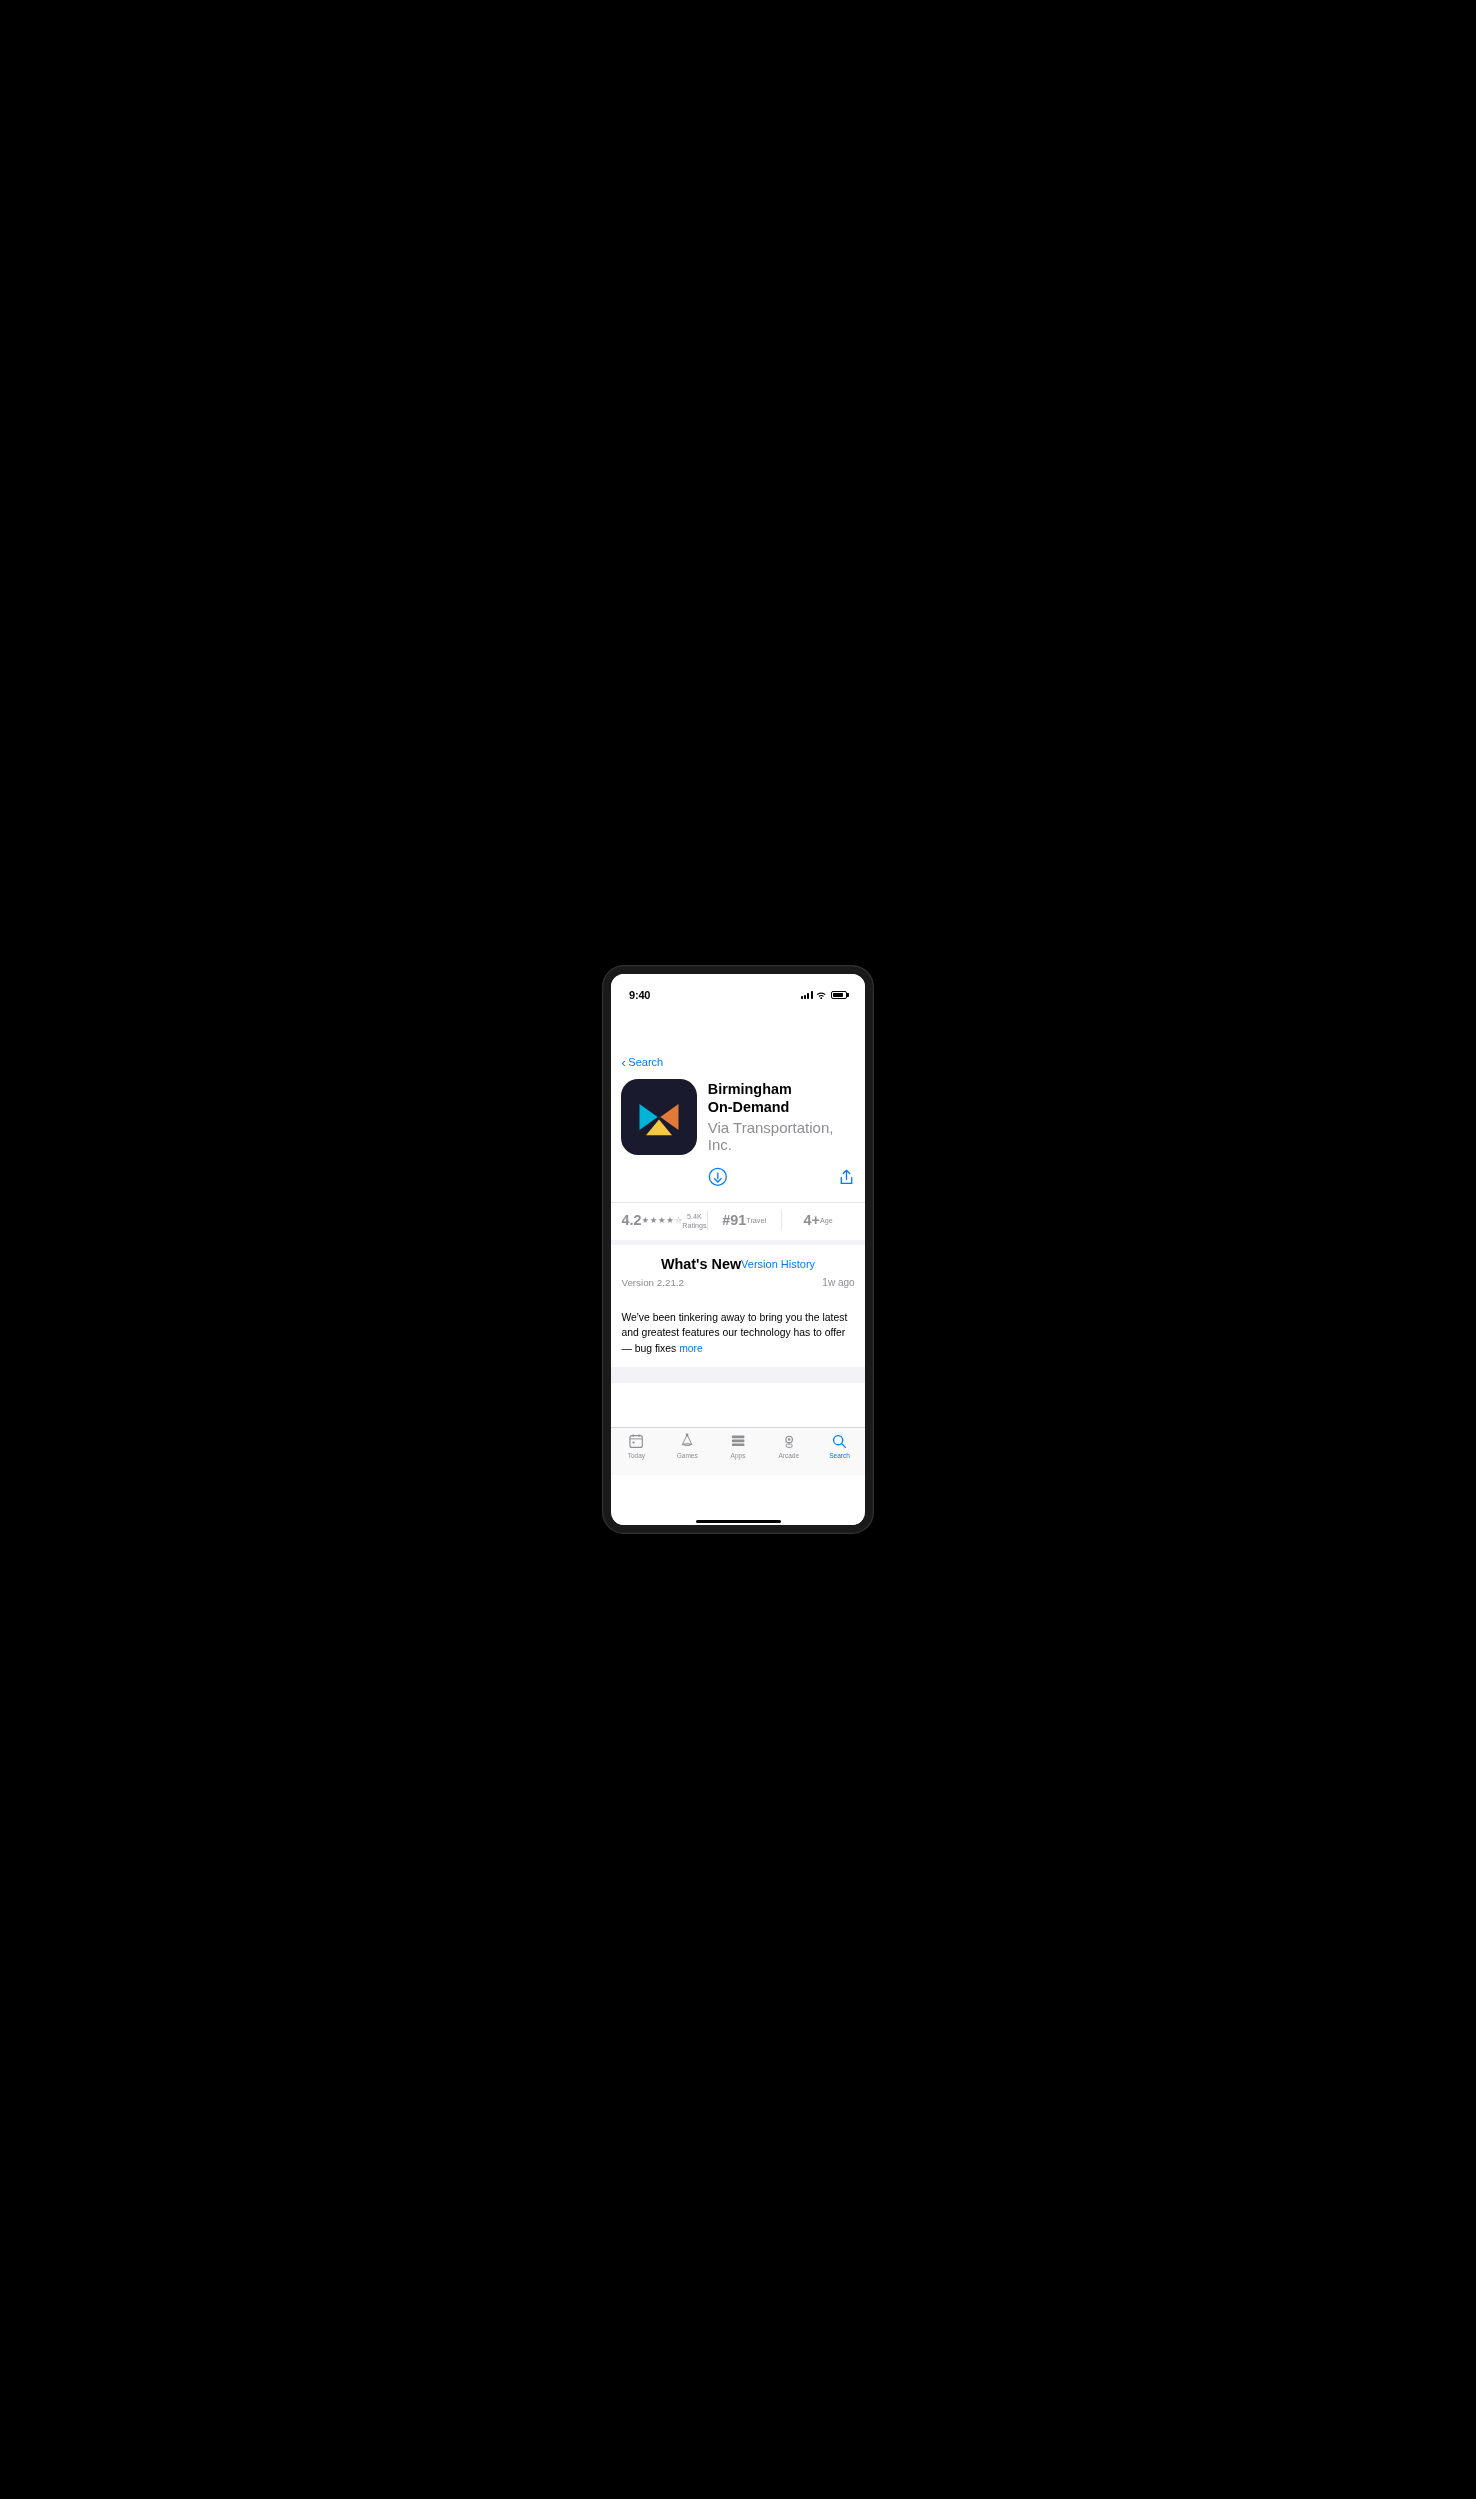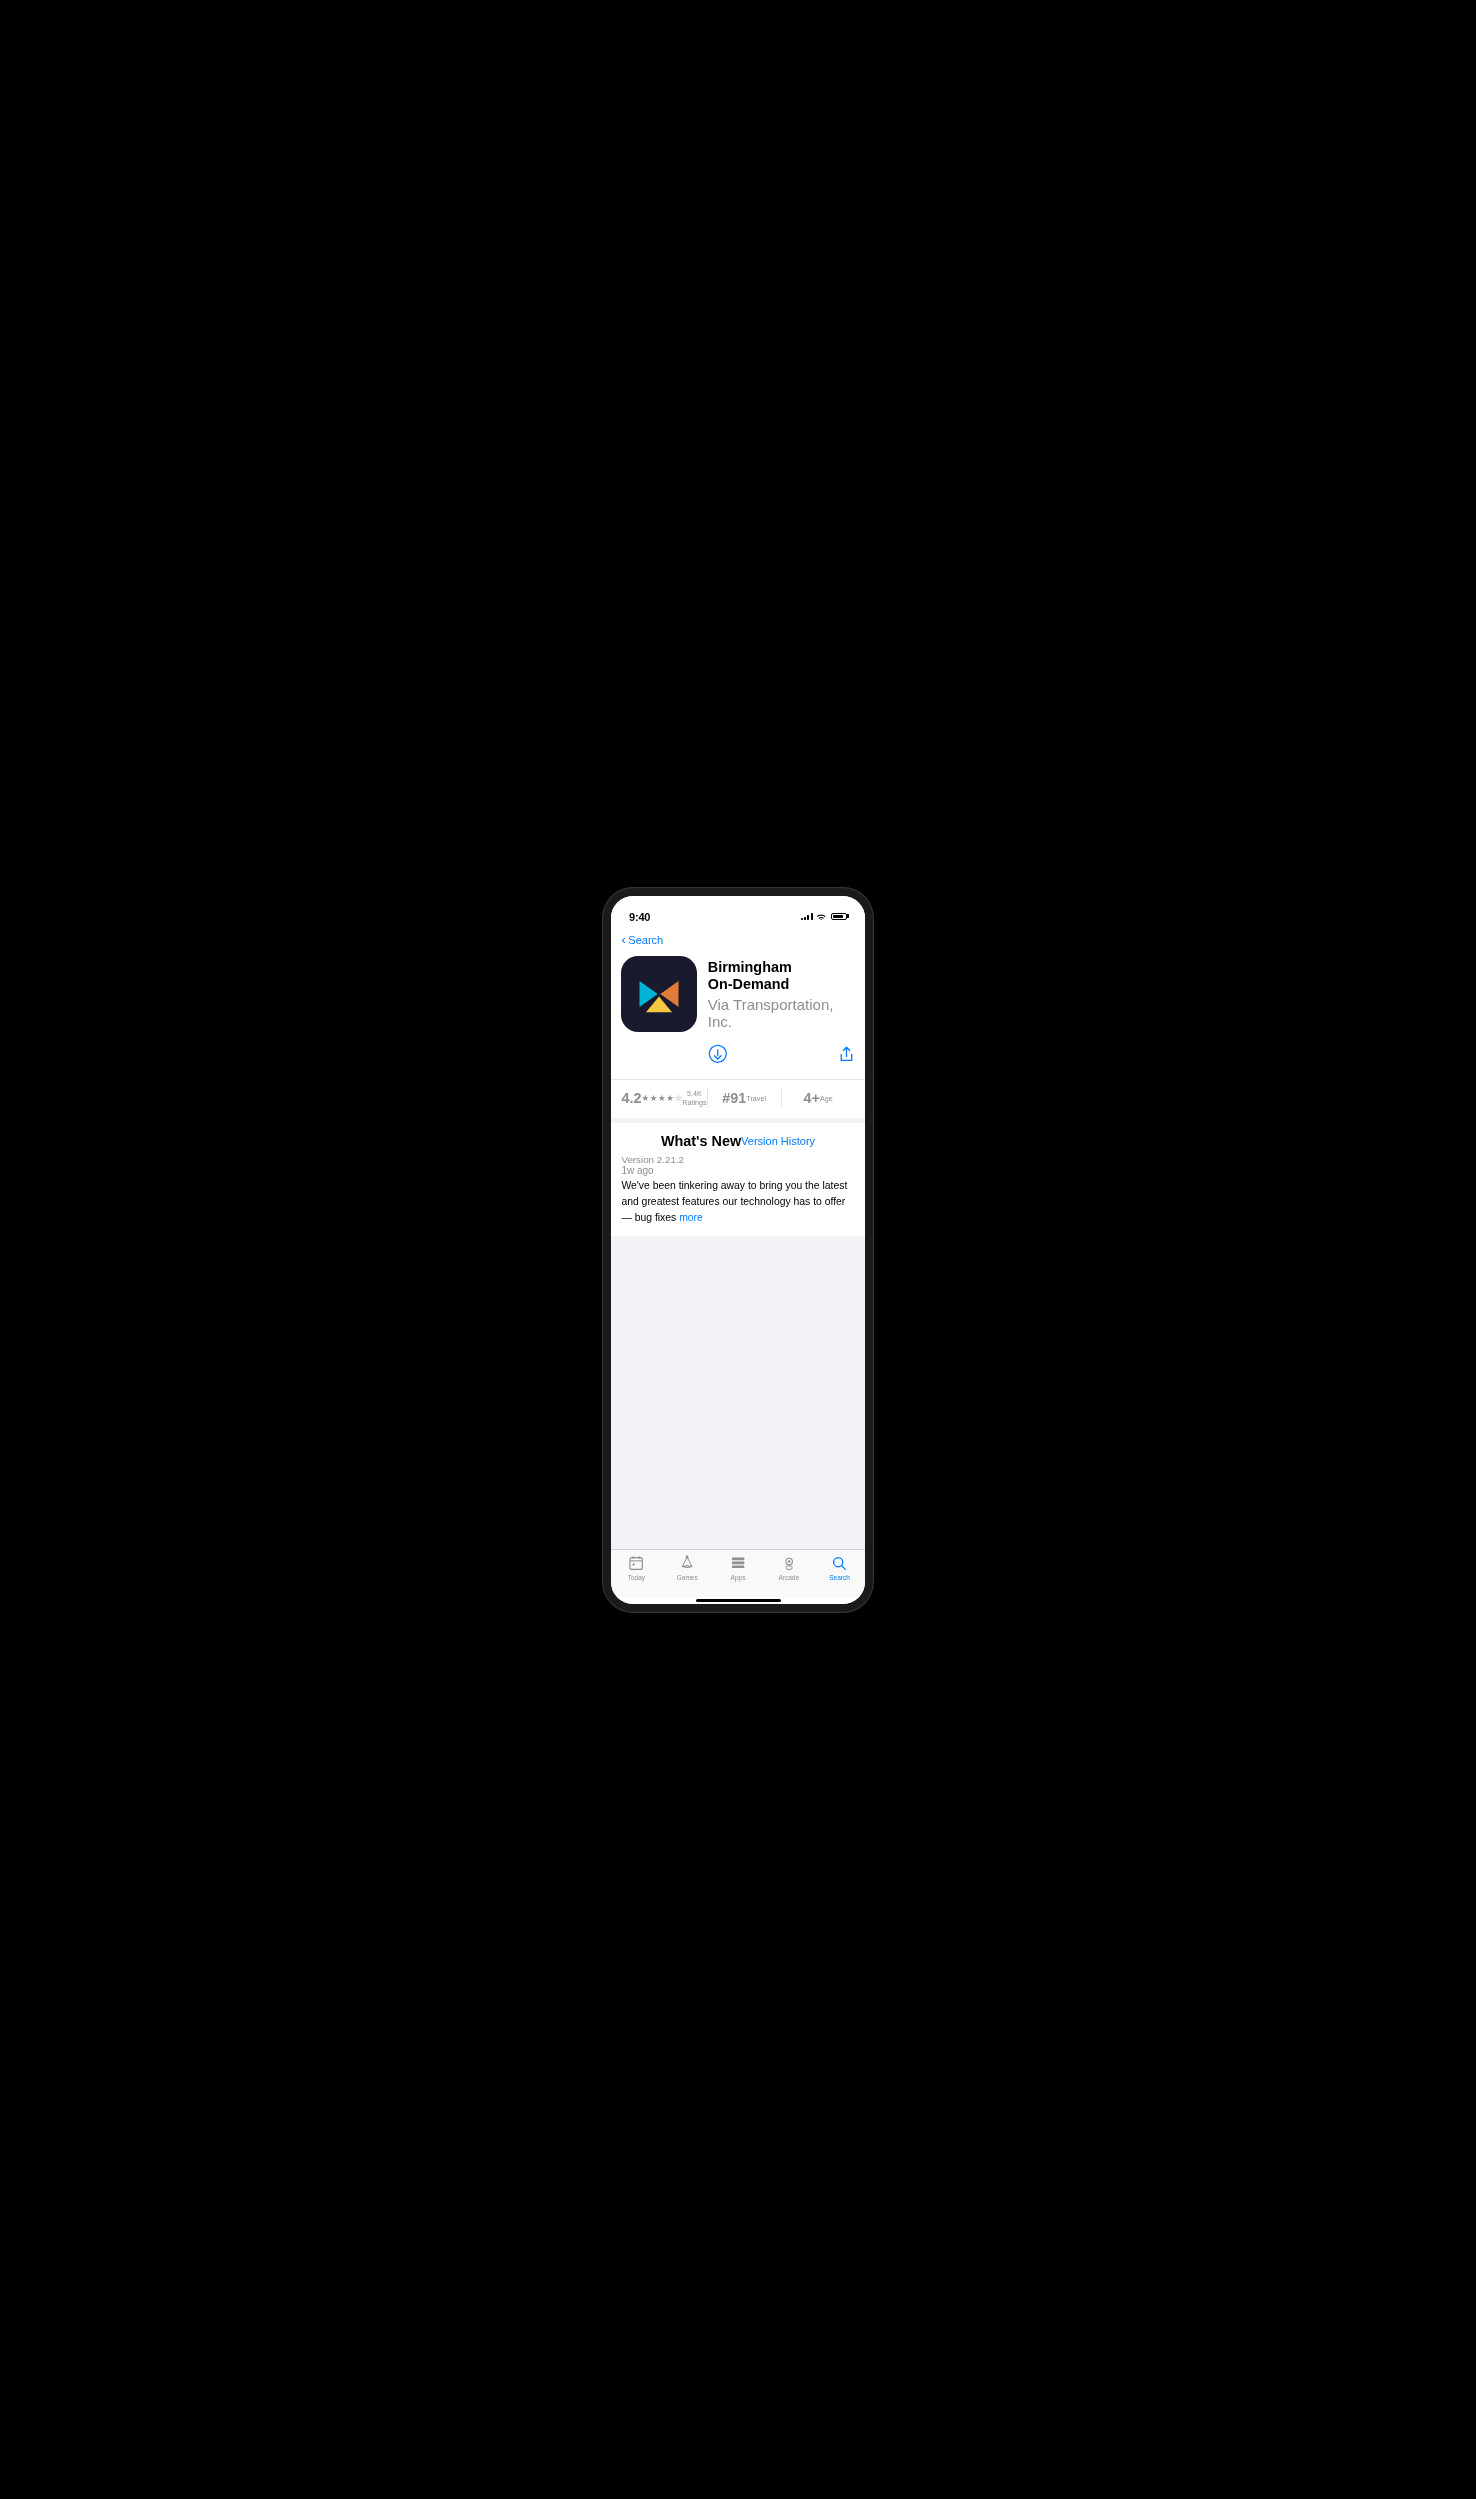--- a/index.html
+++ b/index.html
@@ -7,28 +7,29 @@
       background: #000;
       display: flex;
       justify-content: center;
       align-items: center;
       min-height: 100vh;
       font-family: -apple-system, 'SF Pro Display', 'SF Pro Text', Helvetica, Arial, sans-serif;
     }
 
     .phone-frame {
       width: 254px;
-      height: 708px;
-      background: #fff;
-      border-radius: 22px;
+      height: 551px;
+      background: #fff;
+      border-radius: 13px;
       box-shadow: 0 0 0 7.8px #1a1a1a, 0 0 0 9px #333, 0 19.6px 52px rgba(0,0,0,0.8);
       overflow: hidden;
       position: relative;
       display: flex;
       flex-direction: column;
+      gap: 44px;
     }
 
     
     .status-bar {
       height: 33px;
       background: #fff;
       display: flex;
       align-items: center;
       justify-content: space-between;
       padding: 9px 18px 0;
@@ -223,22 +224,21 @@
       color: #000;
     }
     .section-link {
       font-size: 11px;
       color: #007aff;
       cursor: pointer;
     }
     .version-line {
       display: flex;
       justify-content: space-between;
-      margin-bottom: 2px;
-      flex-direction: column;
+      margin-bottom: 22px;
     }
     .version-number {
       font-size: 9.8px;
       color: #8e8e93;
     }
     .version-date {
       font-size: 10px;
       color: #8e8e93;
     }
     .version-desc {

